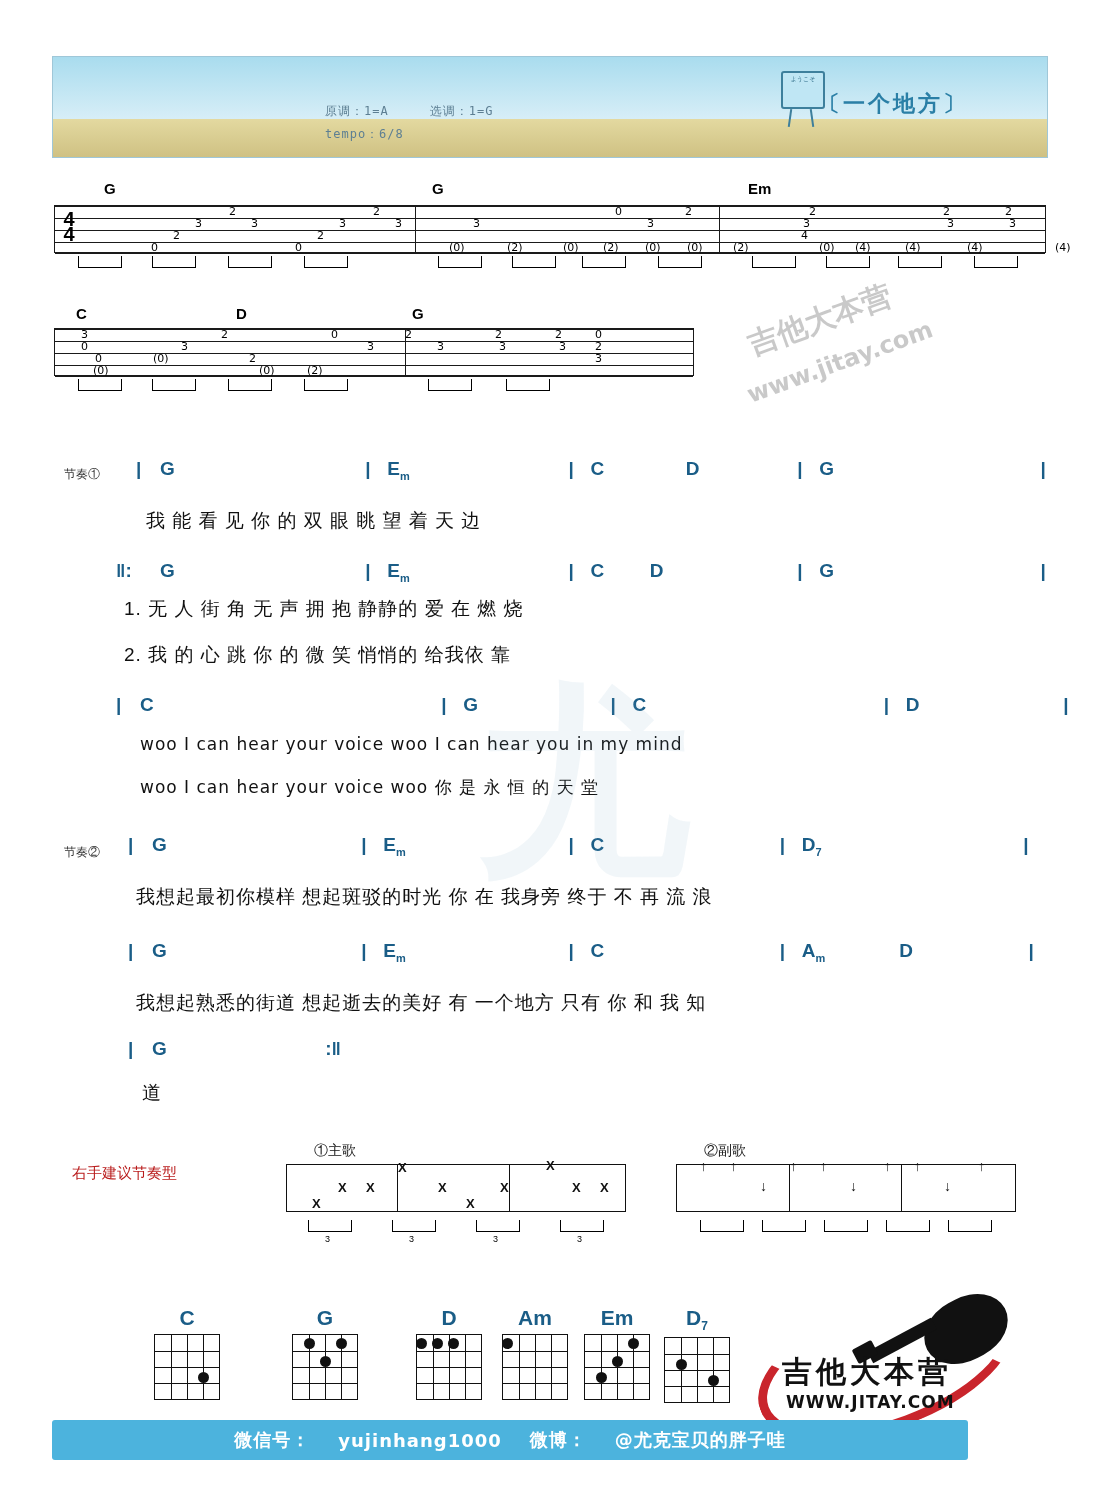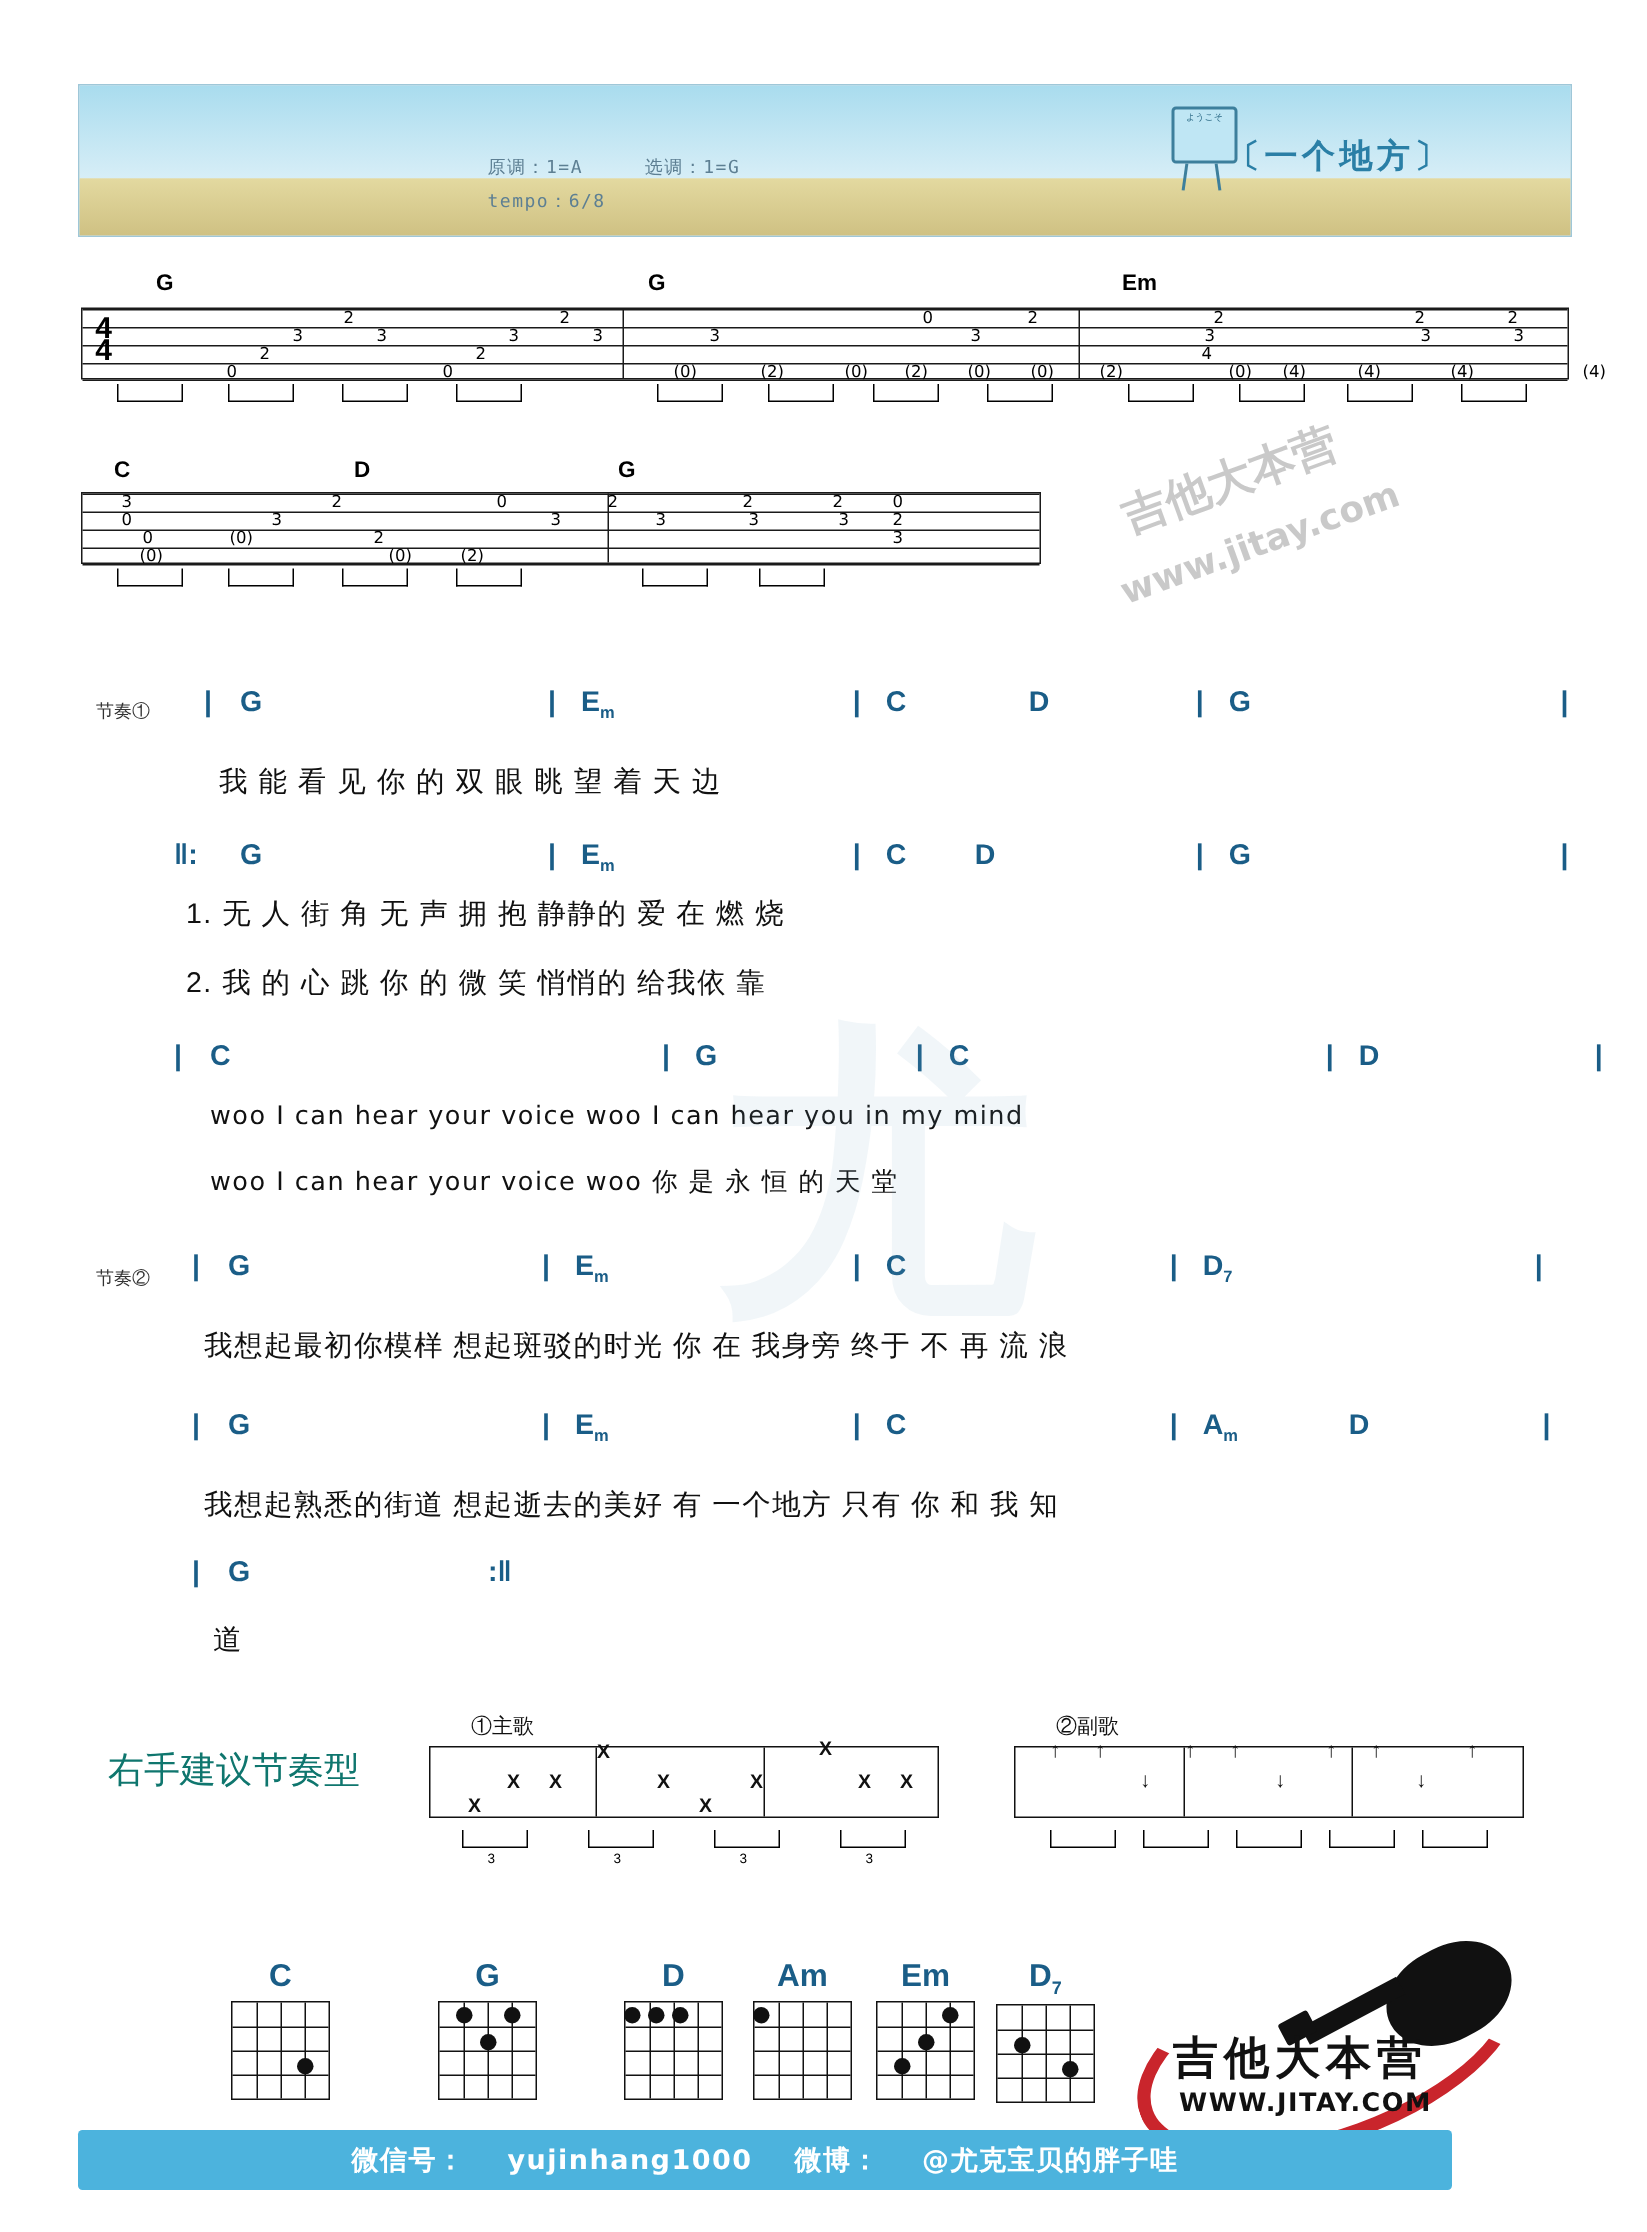--- a/index.html
+++ b/index.html
@@ -52,21 +52,21 @@
   .lyric{position:absolute;font-size:19px;color:#111;white-space:nowrap;letter-spacing:1px;}
   .lyric-en{position:absolute;font-size:17px;color:#111;white-space:nowrap;font-family:"DejaVu Sans",sans-serif;letter-spacing:1px;}
   .marker{position:absolute;font-size:12px;color:#333;}
 
   
   .patlabel{position:absolute;font-size:14px;color:#111;}
   .patbox{position:absolute;border:1px solid #111;box-sizing:border-box;}
   .patbox .v{position:absolute;top:0;width:1px;height:100%;background:#111;}
   .xmark{position:absolute;font-size:13px;color:#111;font-weight:bold;}
   .arrow{position:absolute;font-size:14px;color:#111;}
-  .section-title{position:absolute;font-size:24px;color:#0f766e;}
+  .section-title{position:absolute;font-size:15px;color:#b91c1c;}
 
   
   .cd{position:absolute;width:74px;}
   .cd .nm{text-align:center;font-size:21px;font-weight:bold;color:#1a5d87;margin-bottom:4px;}
   .cd .nm sub{font-size:12px;}
   .cd .grid{position:relative;width:66px;height:66px;margin:0 auto;border:1px solid #111;box-sizing:border-box;}
   .cd .grid .h{position:absolute;left:0;width:100%;height:1px;background:#111;}
   .cd .grid .v{position:absolute;top:0;width:1px;height:100%;background:#111;}
   .cd .dot{position:absolute;width:11px;height:11px;border-radius:50%;background:#111;}
 

